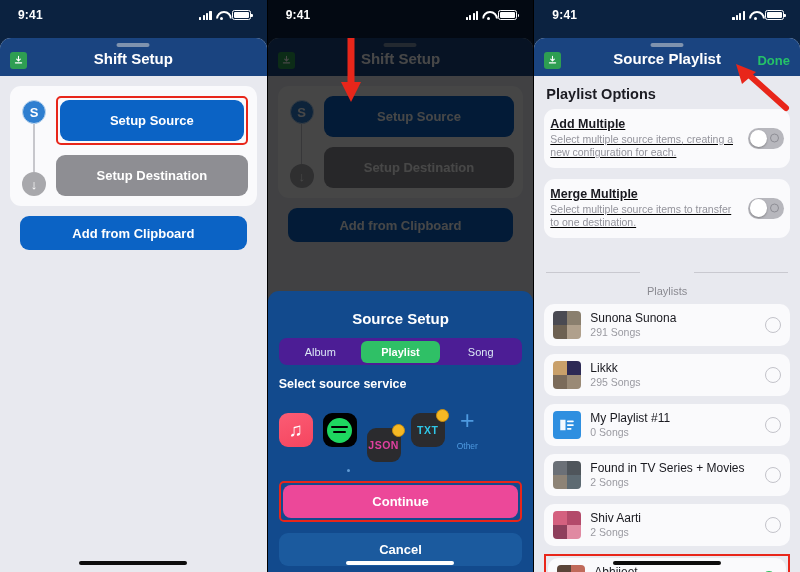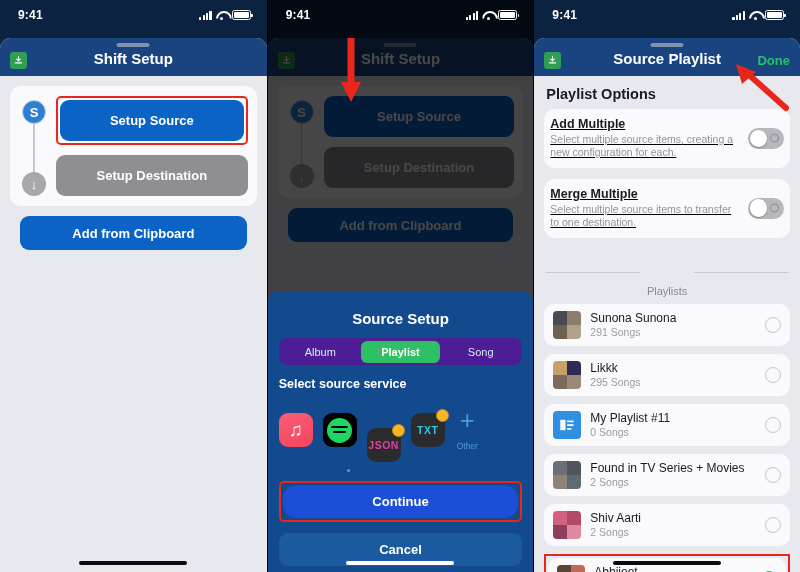--- a/index.html
+++ b/index.html
@@ -141,21 +141,21 @@
   .svc-sp .dot::before{top:8px;} .svc-sp .dot::after{top:13px;left:6px;right:6px;}
   .svc-file { background:#2b2b2e; font-size:10.5px;font-weight:bold;letter-spacing:.5px; }
   .svc-json { color:#e040a0;margin-top:30px; }
   .svc-txt { color:#2fc7e8; }
   .coin { position:absolute;top:-4px;right:-4px;width:13px;height:13px;border-radius:50%;
     background:#f5b824;border:1.4px solid #c98f12;}
   .svc-other { display:flex;flex-direction:column;align-items:center;color:#4e9ae0;margin-left:2px;}
   .svc-other .pl { font-size:25px;line-height:.8;font-weight:300; }
   .svc-other .lb { font-size:8.5px;margin-top:11px; }
   .page-dot { width:3.2px;height:3.2px;border-radius:50%;background:#5f9ad4;margin:7px auto 0 68px; }
-  .cont-btn { height:33px;border-radius:14px;background:#1d4ed8;display:flex;
+  .cont-btn { height:33px;border-radius:8px;background:#ec4899;display:flex;
     align-items:center;justify-content:center;color:#fff;font-size:13px;font-weight:bold;}
   .cancel-btn { height:33px;border-radius:9px;background:#1b5a9e;display:flex;
     align-items:center;justify-content:center;color:#fff;font-size:13px;font-weight:bold;margin-top:11px;}
 
   
   .sheet3 { top:38px; }
   .body3 { padding: 9px 10px 0; height: calc(572px - 38px - 38px); overflow:hidden; }
   .sec-title { font-size:14.5px;font-weight:bold;color:#1b1b22;margin:1px 0 7px;padding-left:2px;}
   .opt-card { background:#fafafc;border-radius:11px;padding:8px 6px;display:flex;
     align-items:center;gap:8px;margin-bottom:11px;text-decoration:underline;}

